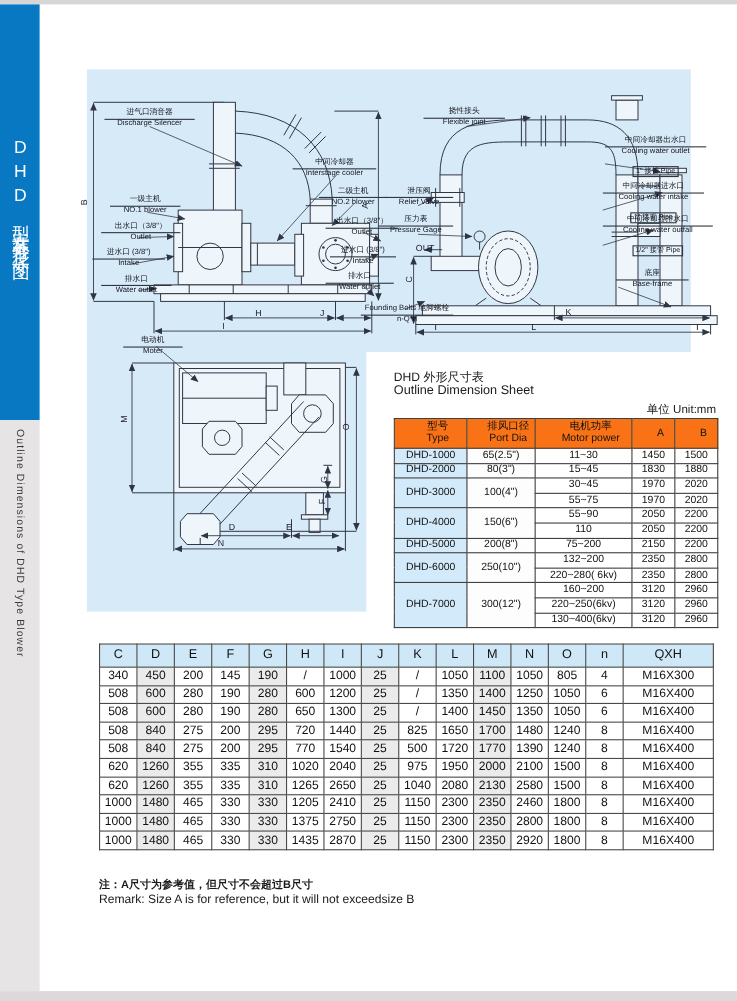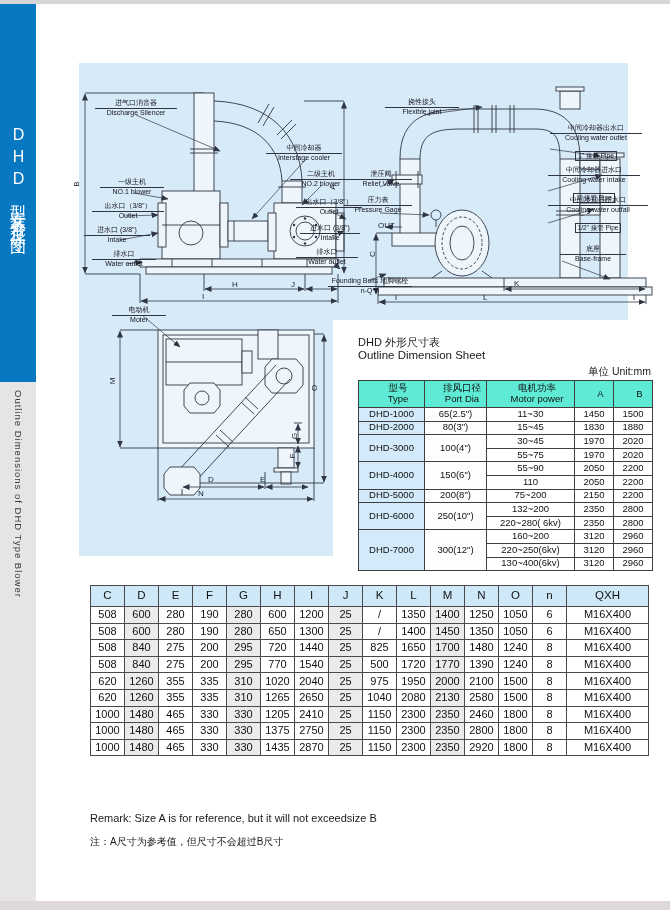--- a/index.html
+++ b/index.html
@@ -34,34 +34,34 @@
   .lbl .l-box{display:inline-block;font-size:6.5px;border:0.8px solid #2f3542;padding:0 2px;margin-top:1px;white-space:nowrap;}
   .dim{position:absolute;font-size:8px;color:#1a1a2a;line-height:1;}
   .dim-rot{transform:rotate(-90deg);transform-origin:center;}
 
   
   #sheet-title-cn{position:absolute;left:358px;top:335px;font-size:11px;color:#1a1a1a;}
   #sheet-title-en{position:absolute;left:358px;top:349px;font-size:11.5px;color:#1a1a1a;}
   #sheet-unit{position:absolute;left:520px;top:365px;width:131px;text-align:right;font-size:10.5px;color:#1a1a1a;}
   #dhd-table{position:absolute;left:358px;top:380px;width:294px;border-collapse:collapse;table-layout:fixed;font-size:9.5px;}
   #dhd-table th,#dhd-table td{border:1px solid #3f3f3f;text-align:center;padding:0;line-height:1.15;}
-  #dhd-table th{background:#5eead4;font-weight:normal;height:26px;padding-left:13px;}
+  #dhd-table th{background:#f97316;font-weight:normal;height:26px;padding-left:13px;}
   #dhd-table td{height:12.6px;background:#fff;}
   #dhd-table td.type-cell{background:#d2eaf9;}
   #dhd-table td.port-cell{background:#fdfdfd;}
 
   
   #bottom-table{position:absolute;left:90px;top:585px;width:558px;border-collapse:collapse;table-layout:fixed;font-size:11px;}
   #bottom-table th,#bottom-table td{border:1px solid #4a4a4a;text-align:center;padding:0;line-height:1;}
   #bottom-table th{background:#cfe8f7;height:20px;font-weight:normal;font-size:11.5px;}
   #bottom-table td{height:15.6px;background:#fff;}
   #bottom-table td.shade{background:#ebebeb;}
 
   
-  #remark-cn{position:absolute;left:90px;top:835px;font-size:10px;color:#1a1a1a;}
+  #remark-cn{position:absolute;left:90px;top:797px;font-size:10px;color:#1a1a1a;font-weight:bold;}
   #remark-en{position:absolute;left:90px;top:812px;font-size:11px;color:#1a1a1a;}
 
   
   .ln{stroke:#2f3542;stroke-width:0.9;fill:none;}
   .fl{stroke:#2f3542;stroke-width:0.9;fill:#eef6fc;}
   .dl{stroke:#2f3542;stroke-width:0.8;fill:none;}
   .ldr{stroke:#2f3542;stroke-width:0.7;fill:none;}
 </style>
 </head>
 <body>
@@ -476,20 +476,37 @@
         <th>L</th>
         <th>M</th>
         <th>N</th>
         <th>O</th>
         <th>n</th>
         <th>QXH</th>
       </tr>
     </thead>
   <tbody>
       <tr>
+        <td>340</td>
+        <td class="shade">450</td>
+        <td>200</td>
+        <td>145</td>
+        <td class="shade">190</td>
+        <td>/</td>
+        <td>1000</td>
+        <td class="shade">25</td>
+        <td>/</td>
+        <td>1050</td>
+        <td class="shade">1100</td>
+        <td>1050</td>
+        <td>805</td>
+        <td>4</td>
+        <td>M16X300</td>
+      </tr>
+      <tr>
         <td>508</td>
         <td class="shade">600</td>
         <td>280</td>
         <td>190</td>
         <td class="shade">280</td>
         <td>600</td>
         <td>1200</td>
         <td class="shade">25</td>
         <td>/</td>
         <td>1350</td>

